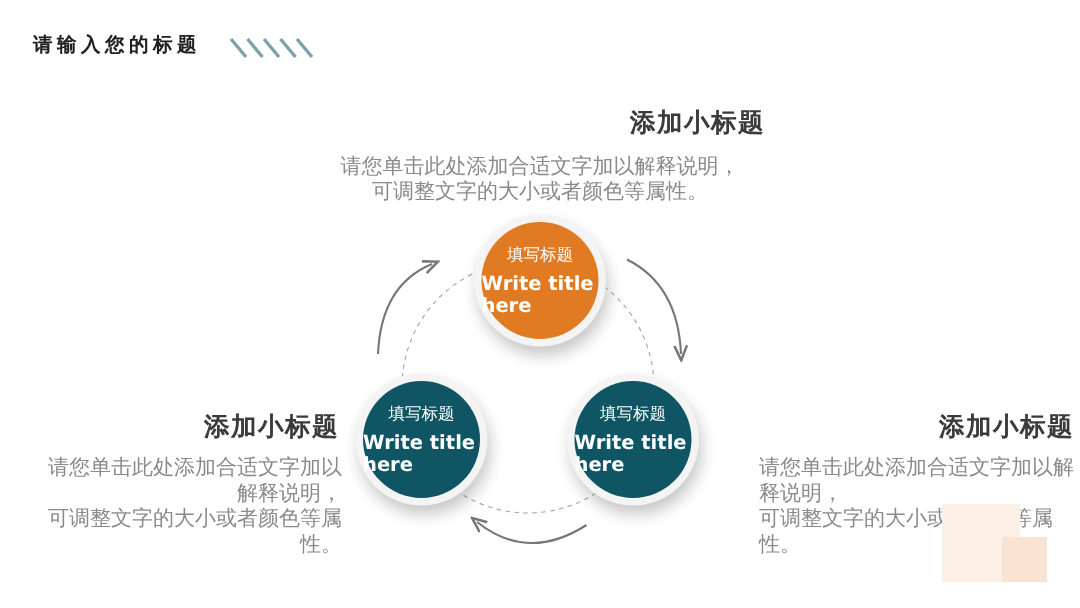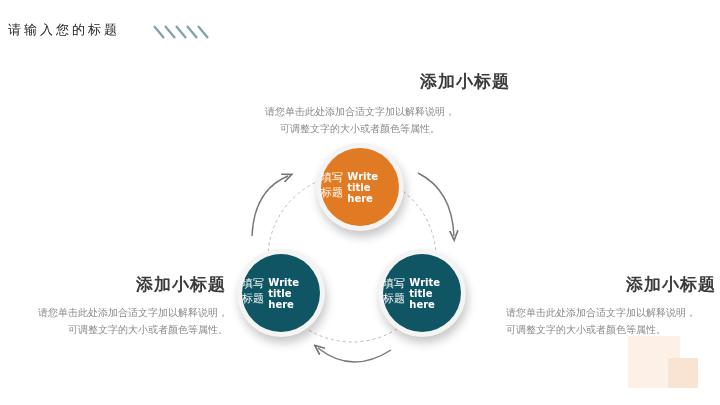--- a/index.html
+++ b/index.html
@@ -1,32 +1,32 @@
 <!DOCTYPE html>
 <html><head>
 <meta charset="utf-8">
 <style>
   html,body{margin:0;padding:0;}
   body{width:720px;height:405px;position:relative;overflow:hidden;background:#ffffff;font-family:"DejaVu Sans","Liberation Sans",sans-serif;}
-  .page-title{position:absolute;left:8px;top:21px;font-size:13px;letter-spacing:3px;color:#1f1f1f;font-weight:normal;}
+  .page-title{position:absolute;left:22px;top:21px;font-size:13px;letter-spacing:3px;color:#1f1f1f;font-weight:bold;}
   .stripes{position:absolute;left:152px;top:25px;width:60px;height:14px;}
   .block{position:absolute;text-align:center;}
   .block h2{margin:0;font-size:17px;font-weight:bold;color:#3a3a3a;letter-spacing:1px;text-align:right;}
-  .block p{margin:0;font-size:10px;line-height:17px;color:#8a8a8a;}
+  .block p{margin:0;font-size:14px;line-height:17px;color:#8a8a8a;}
   .top-block{left:210px;top:70px;width:300px;}
   .top-block h2{margin-bottom:10px;}
   .left-block{left:20px;top:273px;width:208px;text-align:right;}
   .left-block h2{margin-bottom:8px;padding-right:2px;}
   .right-block{left:506px;top:273px;width:210px;text-align:left;}
   .right-block h2{margin-bottom:8px;}
   .diagram{position:absolute;left:0;top:0;width:720px;height:405px;}
   .node{position:absolute;width:88px;height:88px;border-radius:50%;background:#f4f4f4;box-shadow:2px 6px 10px rgba(0,0,0,0.22);display:flex;align-items:center;justify-content:center;}
-  .node .inner{width:78px;height:78px;border-radius:50%;display:flex;flex-direction:row;align-items:center;justify-content:center;color:#ffffff;}
+  .node .inner{width:78px;height:78px;border-radius:50%;display:flex;flex-direction:column;align-items:center;justify-content:center;color:#ffffff;}
   .node .zh{font-size:11px;margin-bottom:5px;}
-  .node .en{font-size:10px;font-weight:bold;}
+  .node .en{font-size:13px;font-weight:bold;}
   .deco1{position:absolute;left:628px;top:336px;width:52px;height:52px;background:#fdf1e7;}
   .deco2{position:absolute;left:668px;top:358px;width:30px;height:30px;background:#f9e3d2;}
 </style>
 </head>
 <body>
 
 <div class="page-title">请输入您的标题</div>
 <svg class="stripes" viewBox="0 0 60 14">
   <g stroke="#7aa3a8" stroke-width="2.2">
     <line x1="2" y1="1" x2="12" y2="13"></line>

